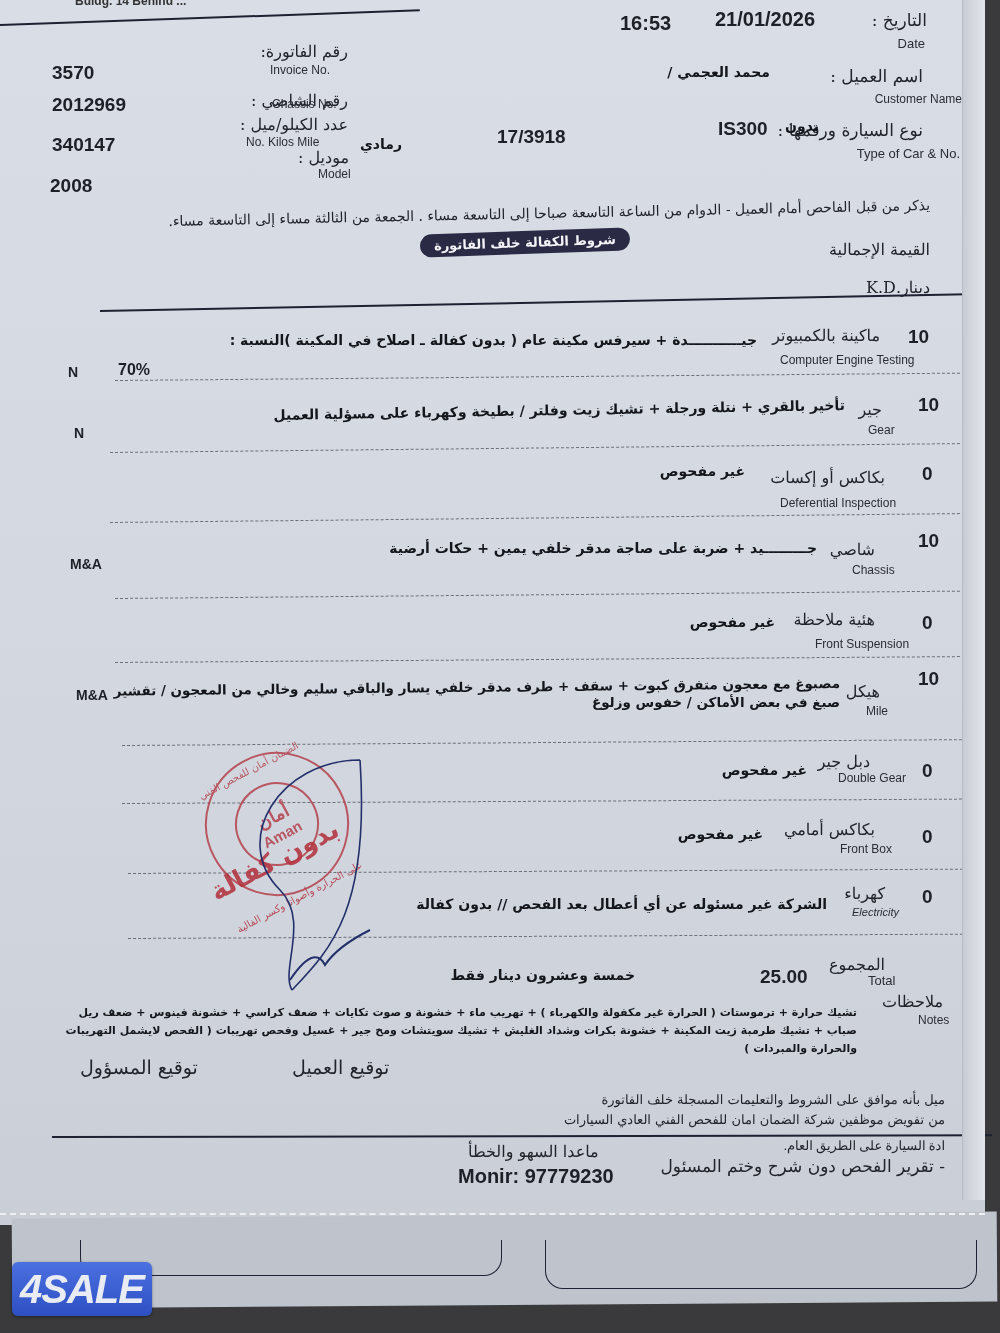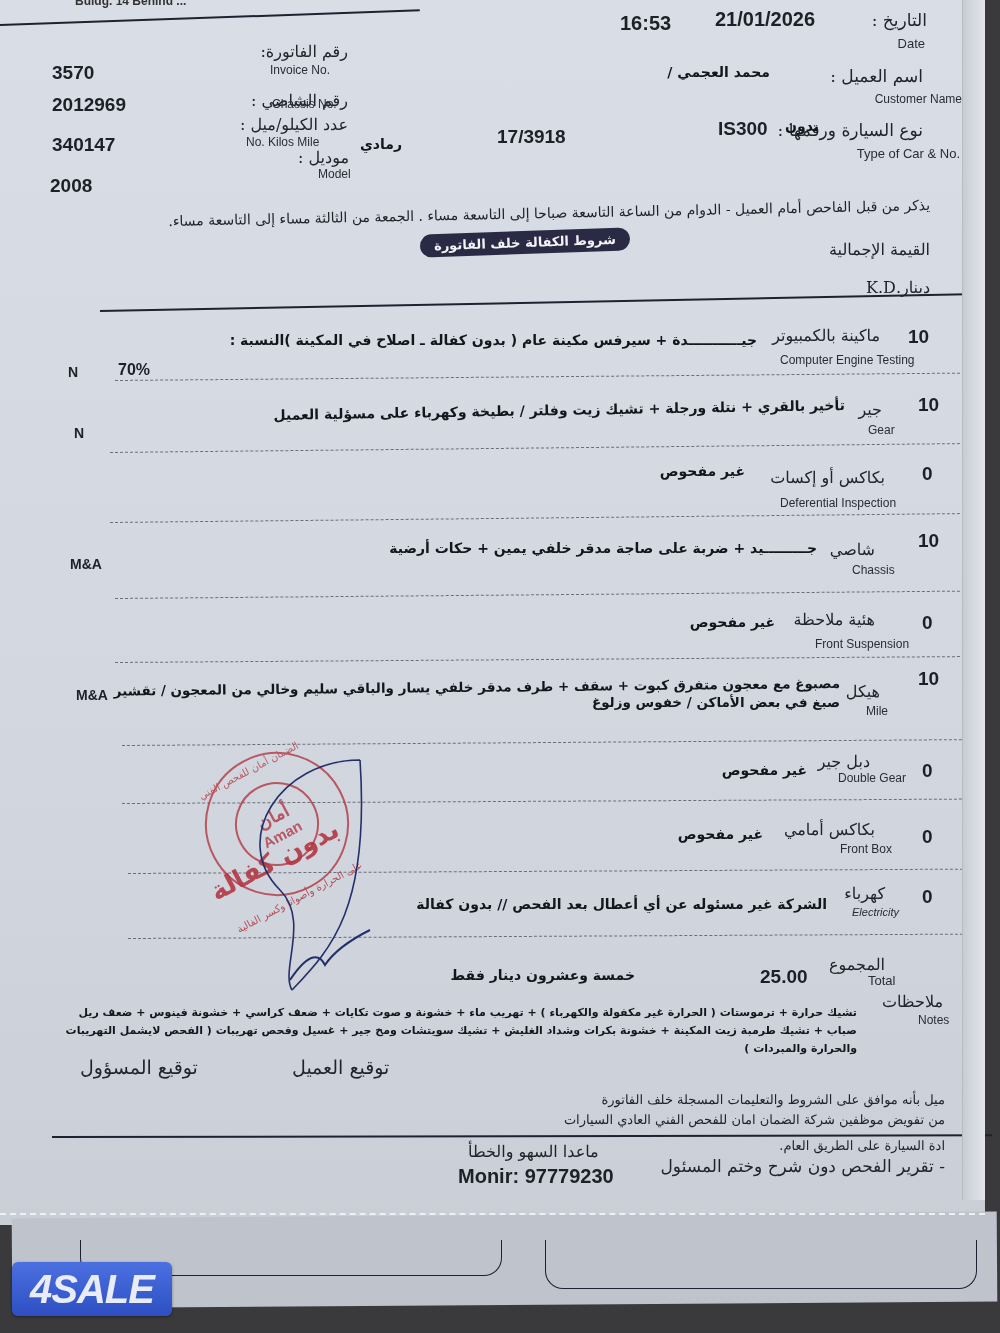--- a/index.html
+++ b/index.html
@@ -63,21 +63,21 @@
   .nowarranty {
     position:absolute; left:205px; top:880px; color:#b3343f;
     font-family:"DejaVu Sans", sans-serif; font-weight:bold; font-size:26px;
     transform:rotate(-28deg); transform-origin:left top; direction:rtl; opacity:.88;
   }
   .nowarranty-sub {
     position:absolute; left:235px; top:925px; color:#b3343f;
     font-size:10px; transform:rotate(-28deg); transform-origin:left top; direction:rtl; opacity:.85;
   }
   .logo-4sale {
-    position:absolute; left:12px; top:1262px; width:160px; height:54px;
+    position:absolute; left:12px; top:1262px; width:140px; height:54px;
     background:linear-gradient(180deg,#4b70e0,#2d4fc2);
     border-radius:6px; display:flex; align-items:center; justify-content:center;
     color:#e9ecf5; font-family:"Liberation Sans", sans-serif; font-style:italic;
     font-weight:bold; font-size:40px; letter-spacing:-1px;
     box-shadow:0 1px 3px rgba(0,0,0,.4);
   }
 </style>
 </head>
 <body>
 
@@ -216,21 +216,21 @@
     <div class="abs rtl hand" style="right:128px;top:1024px;width:820px;font-size:11px;white-space:nowrap;">صباب + تشيك طرمبة زيت المكينة + خشونة بكرات وشداد الغليش + تشيك سويتشات ومخ جير + غسيل وفحص تهريبات ( الفحص لايشمل التهريبات</div>
     <div class="abs rtl hand" style="right:128px;top:1042px;font-size:11px;">والحرارة والمبردات )</div>
   </div>
 
   <div class="abs rtl lbl-ar" style="left:80px;top:1056px;font-size:19px;">توقيع المسؤول</div>
   <div class="abs rtl lbl-ar" style="left:292px;top:1056px;font-size:19px;">توقيع العميل</div>
 
   <div class="abs rtl lbl-ar" style="right:40px;top:1092px;font-size:13px;">ميل بأنه موافق على الشروط والتعليمات المسجلة خلف الفاتورة</div>
   <div class="abs rtl lbl-ar" style="right:40px;top:1112px;font-size:13px;">من تفويض موظفين شركة الضمان امان للفحص الفني العادي السيارات</div>
   <div class="solid-rule" style="left:52px;top:1136px;width:940px;transform:rotate(-0.1deg);"></div>
-  <div class="abs rtl lbl-ar" style="right:40px;top:1138px;font-size:13px;">ادة السيارة على الطريق العام.</div>
+  <div class="abs rtl lbl-ar" style="right:40px;top:1138px;font-size:13px;font-family:Liberation Serif, serif;">ادة السيارة على الطريق العام.</div>
   <div class="abs rtl lbl-ar" style="right:40px;top:1156px;font-size:17px;">- تقرير الفحص دون شرح وختم المسئول</div>
   <div class="abs rtl lbl-ar" style="left:468px;top:1142px;font-size:16px;">ماعدا السهو والخطأ</div>
   <div class="abs num" style="left:458px;top:1165px;font-size:20px;">Monir: 97779230</div>
 
   <div class="stamp">
     <div class="stamp-ring">الضمان أمان للفحص الفني</div>
     <div class="stamp-inner">
       <span class="stamp-ar">أمان</span>
       <span class="stamp-en">Aman</span>
     </div>

